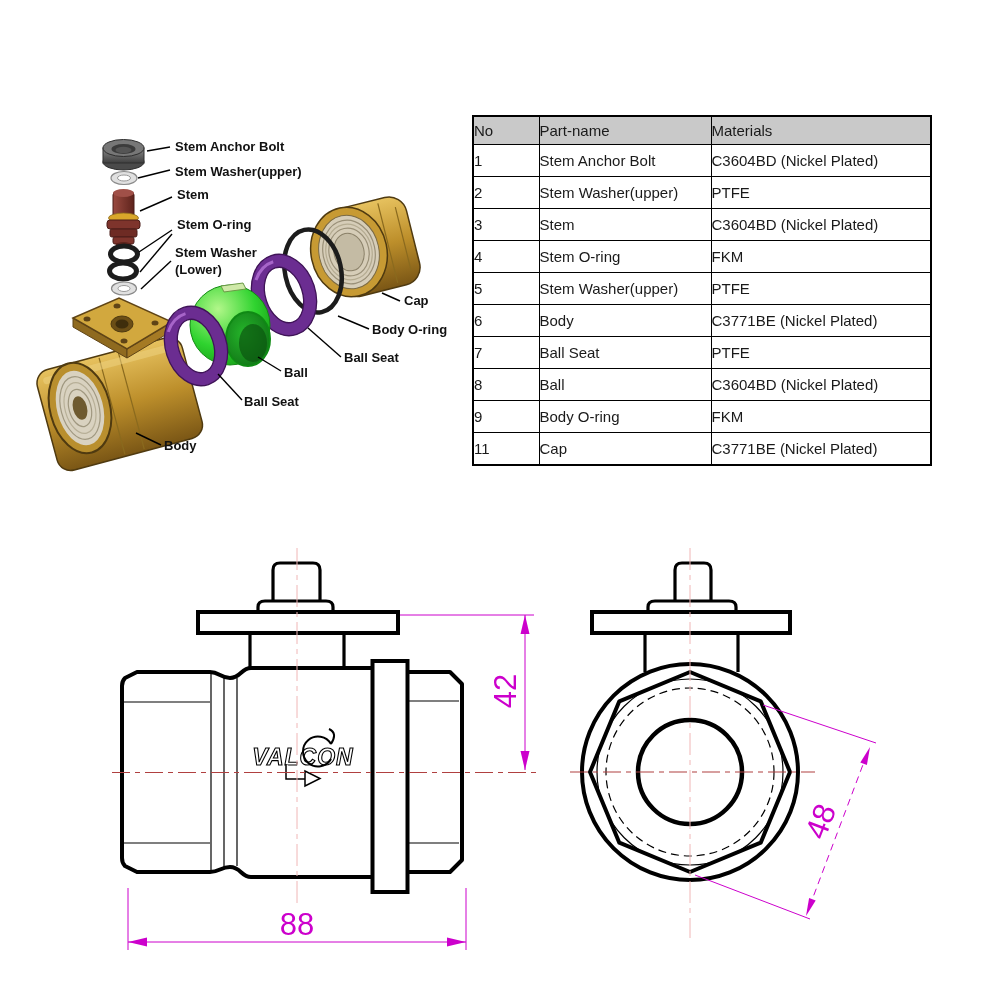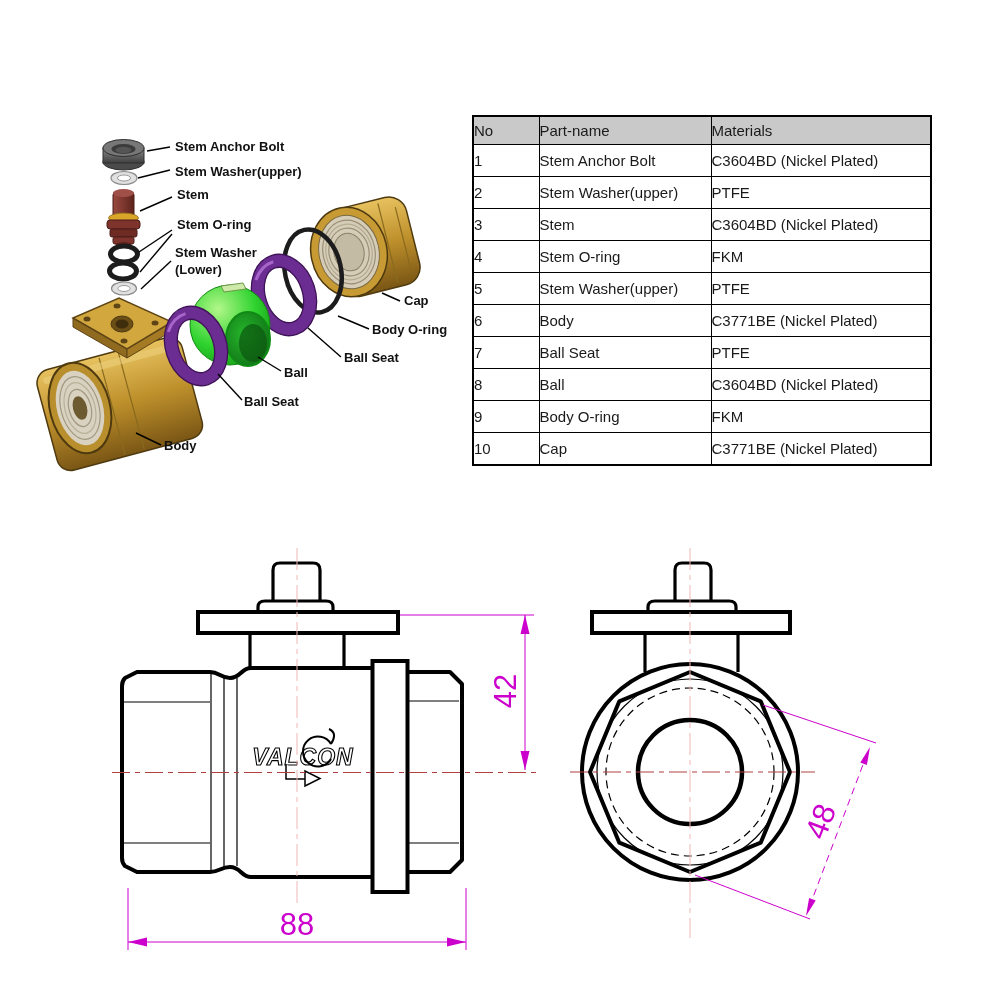--- a/index.html
+++ b/index.html
@@ -310,20 +310,20 @@
       <td>8</td>
       <td>Ball</td>
       <td>C3604BD (Nickel Plated)</td>
     </tr>
     <tr>
       <td>9</td>
       <td>Body O-ring</td>
       <td>FKM</td>
     </tr>
     <tr>
-      <td>10</td>
+      <td>11</td>
       <td>Cap</td>
       <td>C3771BE (Nickel Plated)</td>
     </tr>
   </tbody>
 </table>
 
 </div>
 
 </body></html>

